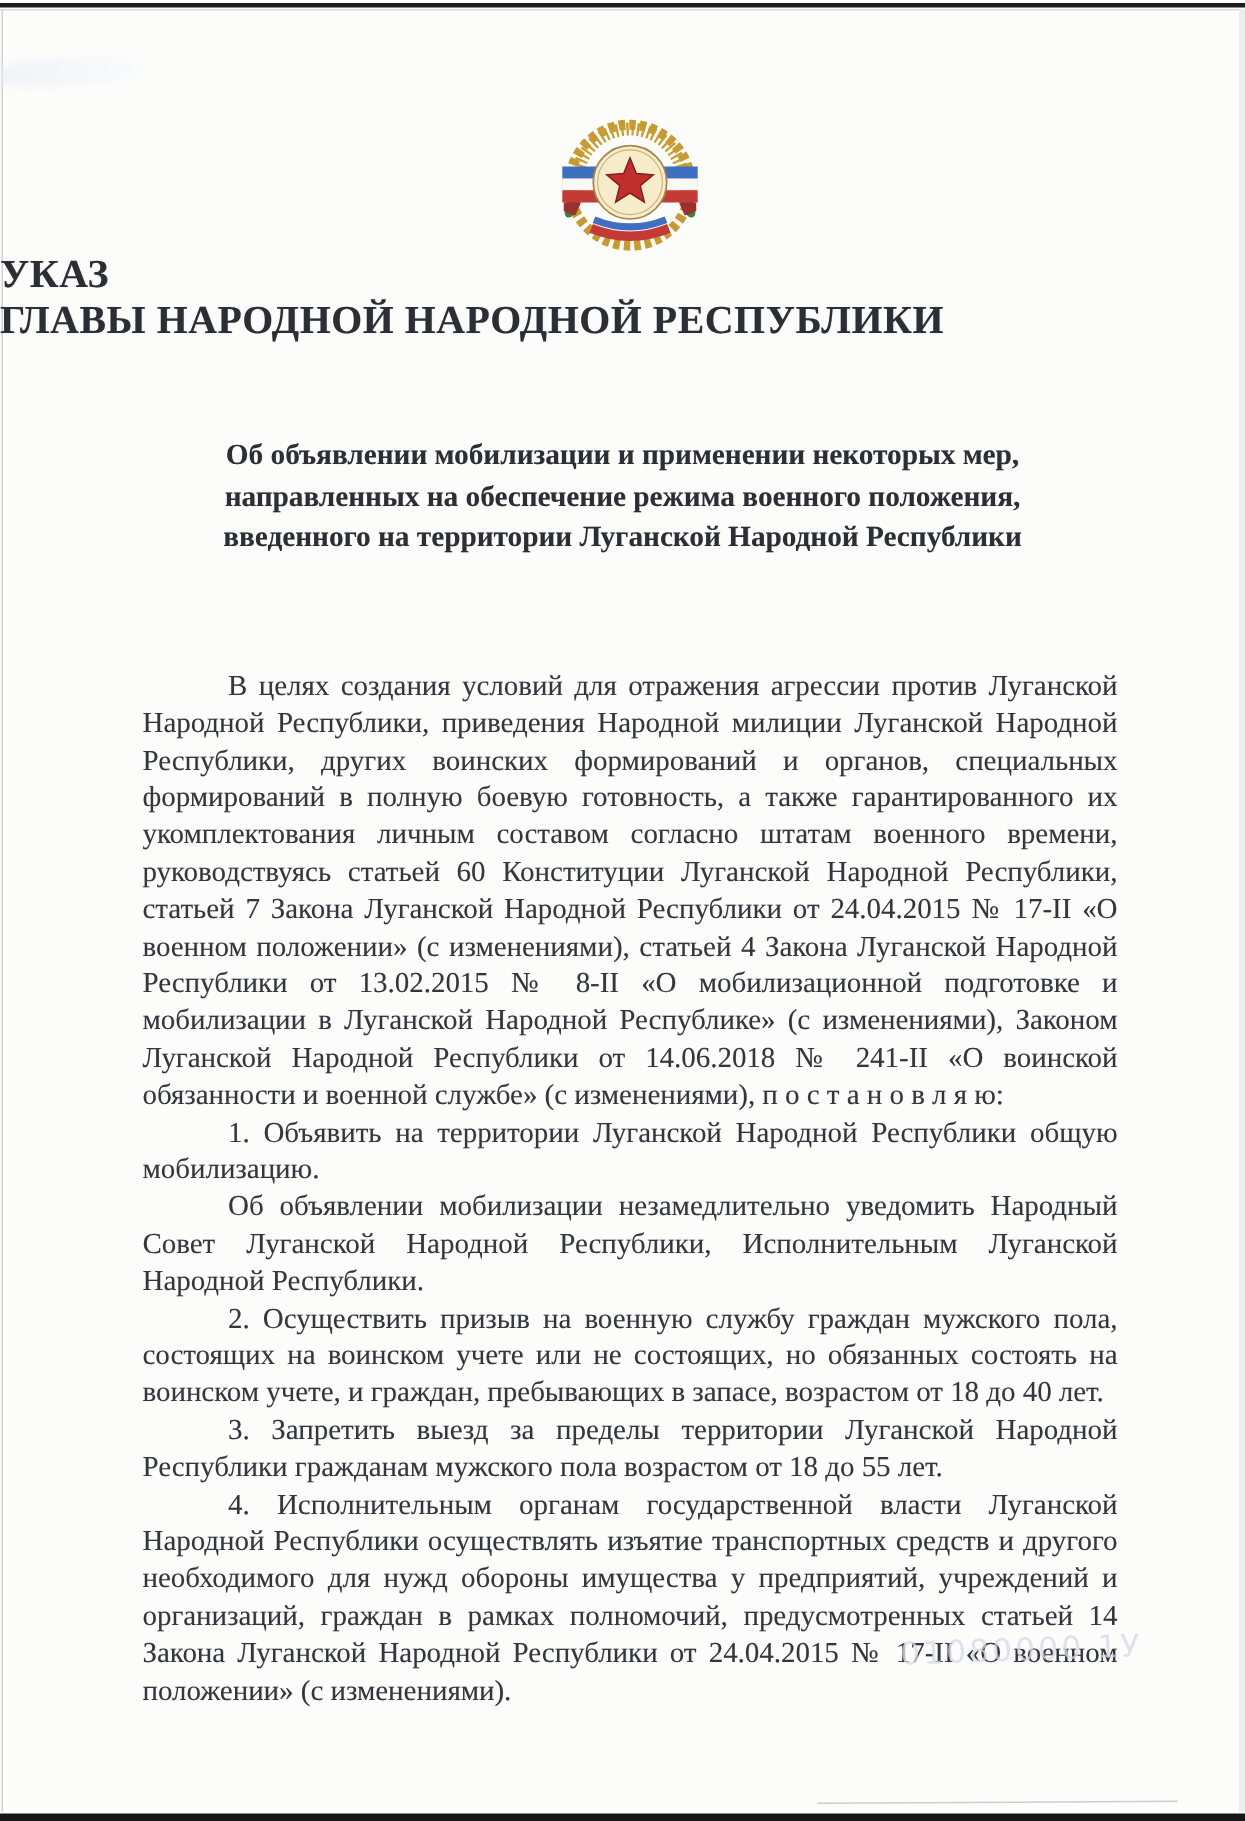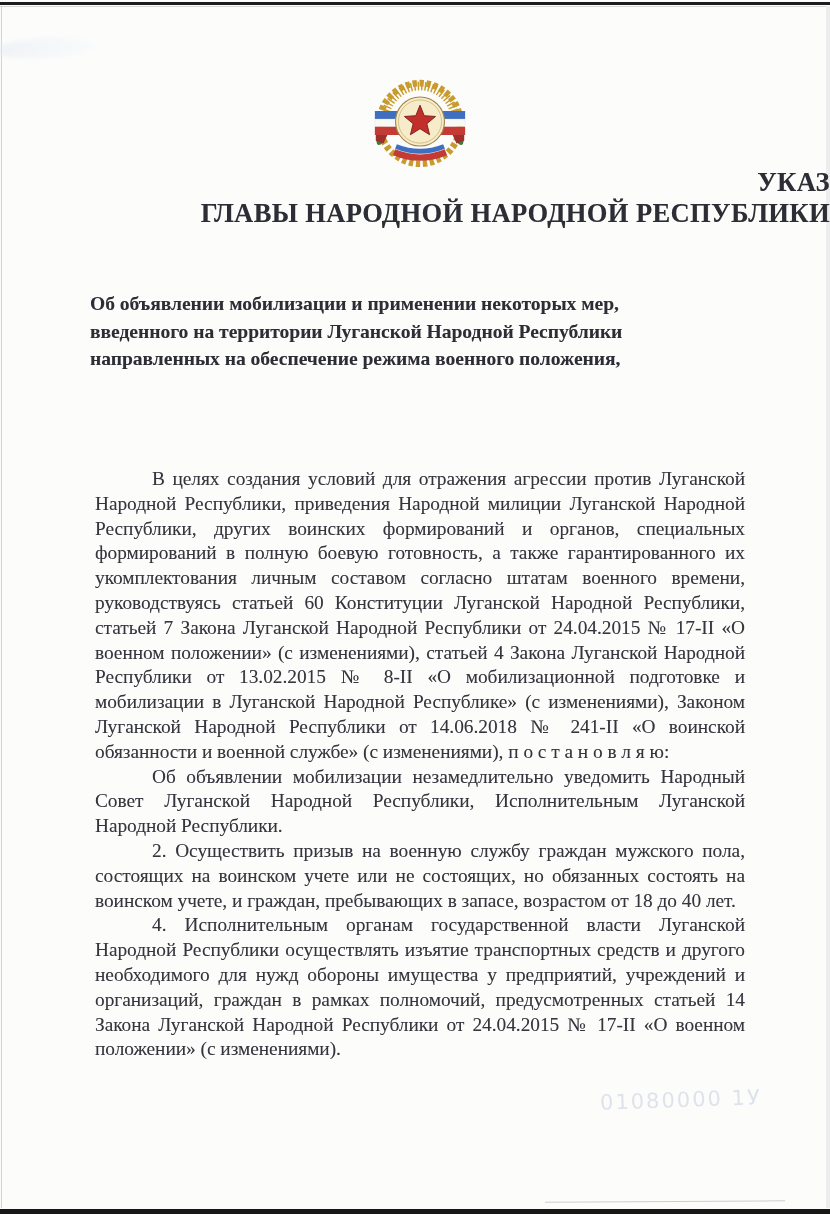--- a/index.html
+++ b/index.html
@@ -25,35 +25,34 @@
     opacity: .55; filter: blur(2px); border-radius: 45%;
     transform: rotate(-3deg);
   }
   .bottom-artifact-line {
     position: absolute; top: 1201px; left: 545px; width: 240px; height: 1px;
     background: #b5b5ba; opacity: .65; transform: rotate(-0.3deg);
   }
   .emblem-wrap { position: absolute; top: 76px; left: 372px; width: 96px; height: 92px; }
   .title-block {
     position: absolute; top: 167px; left: 0; width: 100%;
-    text-align: right; font-weight: bold; font-size: 26.5px; line-height: 31px;
+    text-align: left; font-weight: bold; font-size: 26.5px; line-height: 31px;
     color: #2d2e35; letter-spacing: 0.4px;
     text-shadow: 0.2px 0.2px 0.6px rgba(45,46,53,0.35);
   }
   .subject-block {
     position: absolute; top: 290px; left: 90px; width: 650px;
-    text-align: left; font-weight: bold; font-size: 19.5px; line-height: 27.5px;
+    text-align: center; font-weight: bold; font-size: 19.5px; line-height: 27.5px;
     color: #2d2e35;
     text-shadow: 0.2px 0.2px 0.5px rgba(45,46,53,0.3);
   }
   .body-block {
     position: absolute; top: 446px; left: 95px; width: 650px;
     font-size: 19.3px; line-height: 24.8px; text-align: justify;
     text-shadow: 0.2px 0.2px 0.5px rgba(52,53,61,0.3);
-    margin-top: 21px;
   }
   .body-block p { margin: 0; text-indent: 57px; }
   .watermark {
     position: absolute; top: 1088px; left: 600px;
     font-family: "DejaVu Sans", sans-serif;
     font-size: 21px; letter-spacing: 2px;
     color: #d5dae6; opacity: 0.75;
     transform: rotate(-2deg);
     user-select: none;
   }
@@ -98,26 +97,28 @@
     </svg>
   </div>
 
   <div class="title-block">
     <div>УКАЗ</div>
     <div>ГЛАВЫ НАРОДНОЙ НАРОДНОЙ РЕСПУБЛИКИ</div>
   </div>
 
   <div class="subject-block">
     <div>Об объявлении мобилизации и применении некоторых мер,</div>
+    <div>направленных на обеспечение режима военного положения,</div>
     <div>введенного на территории Луганской Народной Республики</div>
-    <div>направленных на обеспечение режима военного положения,</div>
   </div>
 
   <div class="body-block">
     <p>В целях создания условий для отражения агрессии против Луганской Народной Республики, приведения Народной милиции Луганской Народной Республики, других воинских формирований и органов, специальных формирований в полную боевую готовность, а также гарантированного их укомплектования личным составом согласно штатам военного времени, руководствуясь статьей 60 Конституции Луганской Народной Республики, статьей 7 Закона Луганской Народной Республики от 24.04.2015 № 17-II «О военном положении» (с изменениями), статьей 4 Закона Луганской Народной Республики от 13.02.2015 № 8-II «О мобилизационной подготовке и мобилизации в Луганской Народной Республике» (с изменениями), Законом Луганской Народной Республики от 14.06.2018 № 241-II «О воинской обязанности и военной службе» (с изменениями), п о с т а н о в л я ю:</p>
+    <p>1. Объявить на территории Луганской Народной Республики общую мобилизацию.</p>
     <p>Об объявлении мобилизации незамедлительно уведомить Народный Совет Луганской Народной Республики, Исполнительным Луганской Народной Республики.</p>
     <p>2. Осуществить призыв на военную службу граждан мужского пола, состоящих на воинском учете или не состоящих, но обязанных состоять на воинском учете, и граждан, пребывающих в запасе, возрастом от 18 до 40 лет.</p>
+    <p>3. Запретить выезд за пределы территории Луганской Народной Республики гражданам мужского пола возрастом от 18 до 55 лет.</p>
     <p>4. Исполнительным органам государственной власти Луганской Народной Республики осуществлять изъятие транспортных средств и другого необходимого для нужд обороны имущества у предприятий, учреждений и организаций, граждан в рамках полномочий, предусмотренных статьей 14 Закона Луганской Народной Республики от 24.04.2015 № 17-II «О военном положении» (с изменениями).</p>
   </div>
 
   <div class="watermark">01080000 1У</div>
 
 </div>
 
 </body></html>

